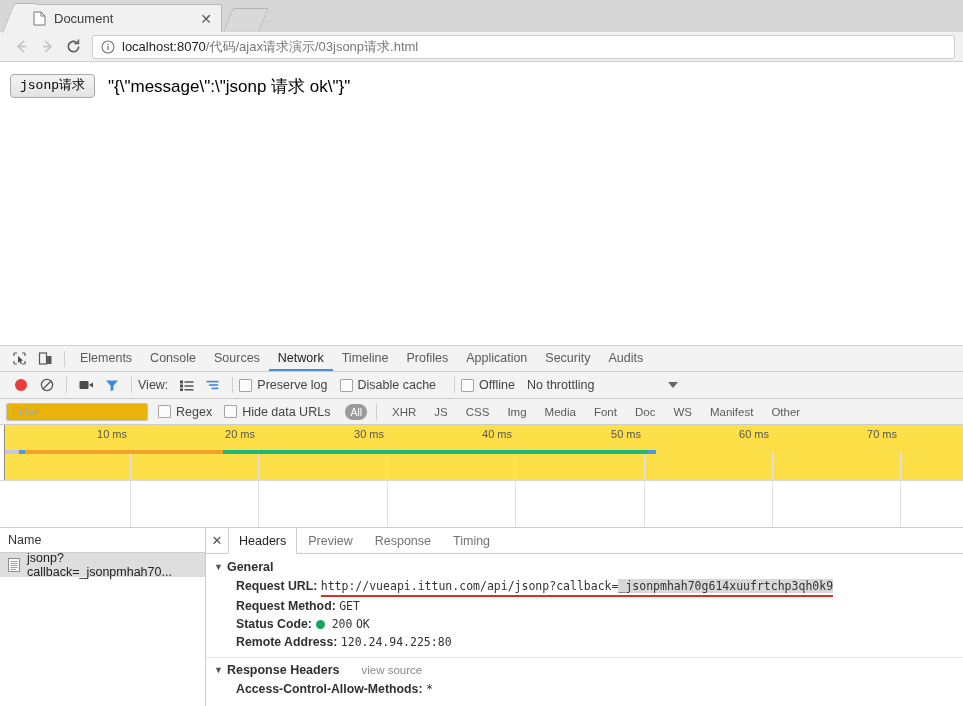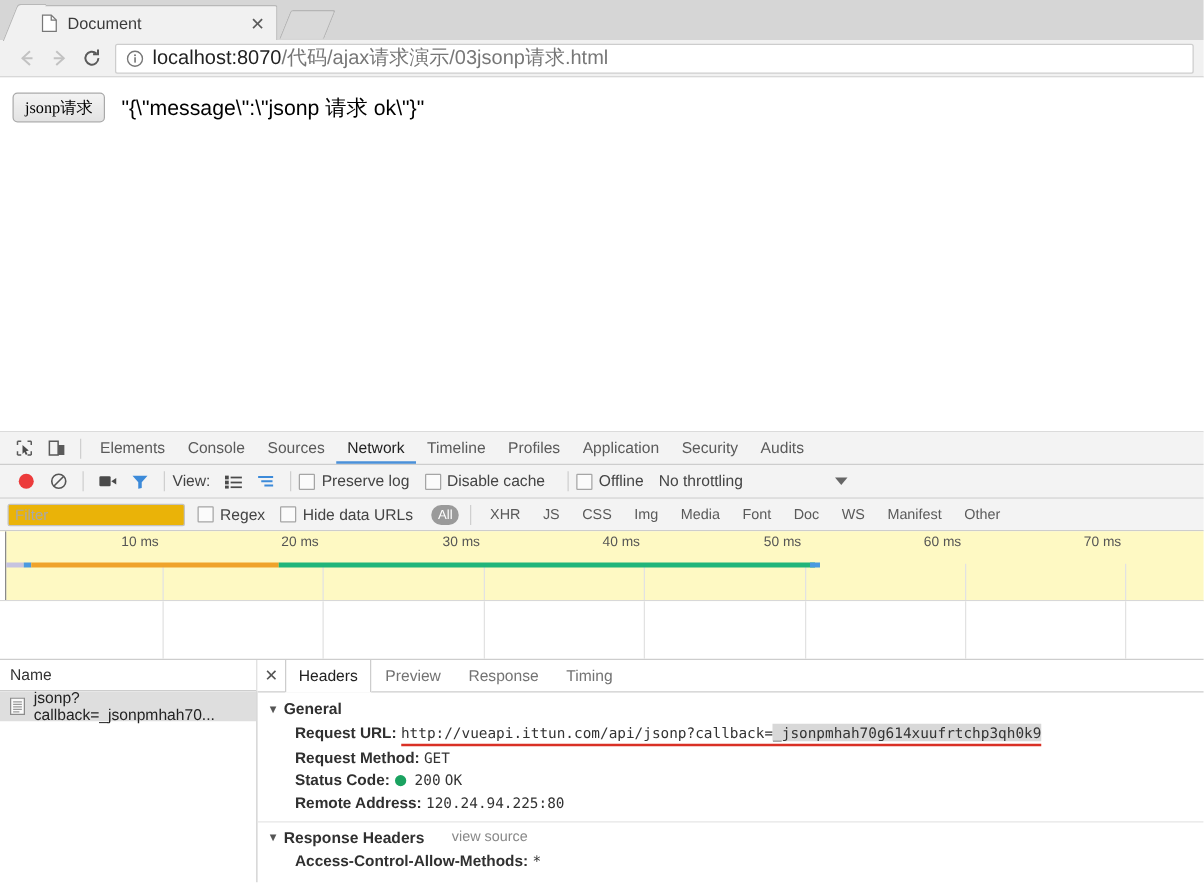--- a/index.html
+++ b/index.html
@@ -39,28 +39,28 @@
 
   
   .toolbar{height:30px;background:#f1f1f1;border-bottom:1px solid #cfcfcf;
     display:flex;align-items:center;padding:0 8px;box-sizing:border-box;}
   .navbtn{width:26px;height:26px;display:flex;align-items:center;justify-content:center;flex:none;}
   .urlbar{
     flex:1;height:24px;margin-left:6px;background:#fff;border:1px solid #cdcdcd;border-radius:2px;
     display:flex;align-items:center;padding:0 8px;box-sizing:border-box;overflow:hidden;
   }
   .info-icon{width:14px;height:14px;flex:none;margin-right:7px;}
-  .url-text{font-size:16px;white-space:nowrap;color:#777;}
+  .url-text{font-size:13px;white-space:nowrap;color:#777;}
   .url-text .host{color:#222;}
 
   
   .viewport{height:284px;background:#fff;border-bottom:1px solid #d0d0d0;padding:12px 10px;box-sizing:border-box;}
   .page-row{display:flex;align-items:center;}
   .jsonp-btn{
-    font-family:Liberation Serif, serif;font-size:13px;color:#000;
+    font-family:Liberation Mono, monospace;font-size:13px;color:#000;
     background:linear-gradient(#f3f3f3,#e3e3e3);border:1px solid #a9a9a9;border-radius:4px;
     padding:3px 9px;line-height:16px;
   }
   .page-result{margin-left:13px;font-size:17px;color:#000;font-family:"Liberation Sans",sans-serif;}
 
   
   .devtools{flex:1;display:flex;flex-direction:column;background:#fff;min-height:0;}
   .dt-tabbar{height:26px;background:#f3f3f3;border-bottom:1px solid #cdcdcd;display:flex;align-items:center;padding-left:6px;box-sizing:border-box;}
   .dt-iconbtn{width:26px;height:24px;display:flex;align-items:center;justify-content:center;flex:none;}
   .vsep{width:1px;height:16px;background:#cfcfcf;margin:0 6px;flex:none;}
@@ -76,21 +76,21 @@
   .caret-down{width:0;height:0;border-left:5px solid transparent;border-right:5px solid transparent;border-top:6px solid #666;}
 
   .dt-filterbar{height:26px;background:#f3f3f3;border-bottom:1px solid #cdcdcd;display:flex;align-items:center;padding:0 6px;box-sizing:border-box;font-size:12.5px;color:#444;}
   .filter-input{width:142px;height:18px;border:1px solid #c3c3c3;background:#eab308;border-radius:2px;
      font-size:12px;color:#222;padding:0 5px;box-sizing:border-box;outline:none;font-family:"Liberation Sans",sans-serif;}
   .filter-input::placeholder{color:#a8a8a8;}
   .type-pill{padding:1px 6px;border-radius:9px;font-size:11.5px;color:#5a5a5a;margin:0 3px;white-space:nowrap;}
   .type-pill.active{background:#9a9a9a;color:#fff;font-size:10.5px;padding:2px 5px;}
 
   
-  .overview{height:55px;background:#fef9c3;border-bottom:1px solid #d8d8d8;position:relative;overflow:hidden;padding-left:8px;}
+  .overview{height:55px;background:#fde047;border-bottom:1px solid #d8d8d8;position:relative;overflow:hidden;padding-left:8px;}
   .ovl-left{position:absolute;left:0;top:0;width:4px;height:100%;background:#fff;border-right:1px solid #8a8a8a;}
   .tick{position:absolute;top:3px;font-size:11px;color:#555;transform:translateX(-100%);padding-right:3px;}
   .gridline{position:absolute;top:26px;bottom:0;width:1px;background:#e2e2e2;}
   .barband{position:absolute;top:25px;height:4px;}
 
   .waterfall-rows{height:46px;position:relative;background:#fff;border-bottom:1px solid #cdcdcd;}
   .waterfall-rows .gridline{top:0;bottom:0;}
 
   
   .dt-split{flex:1;display:flex;min-height:0;}

